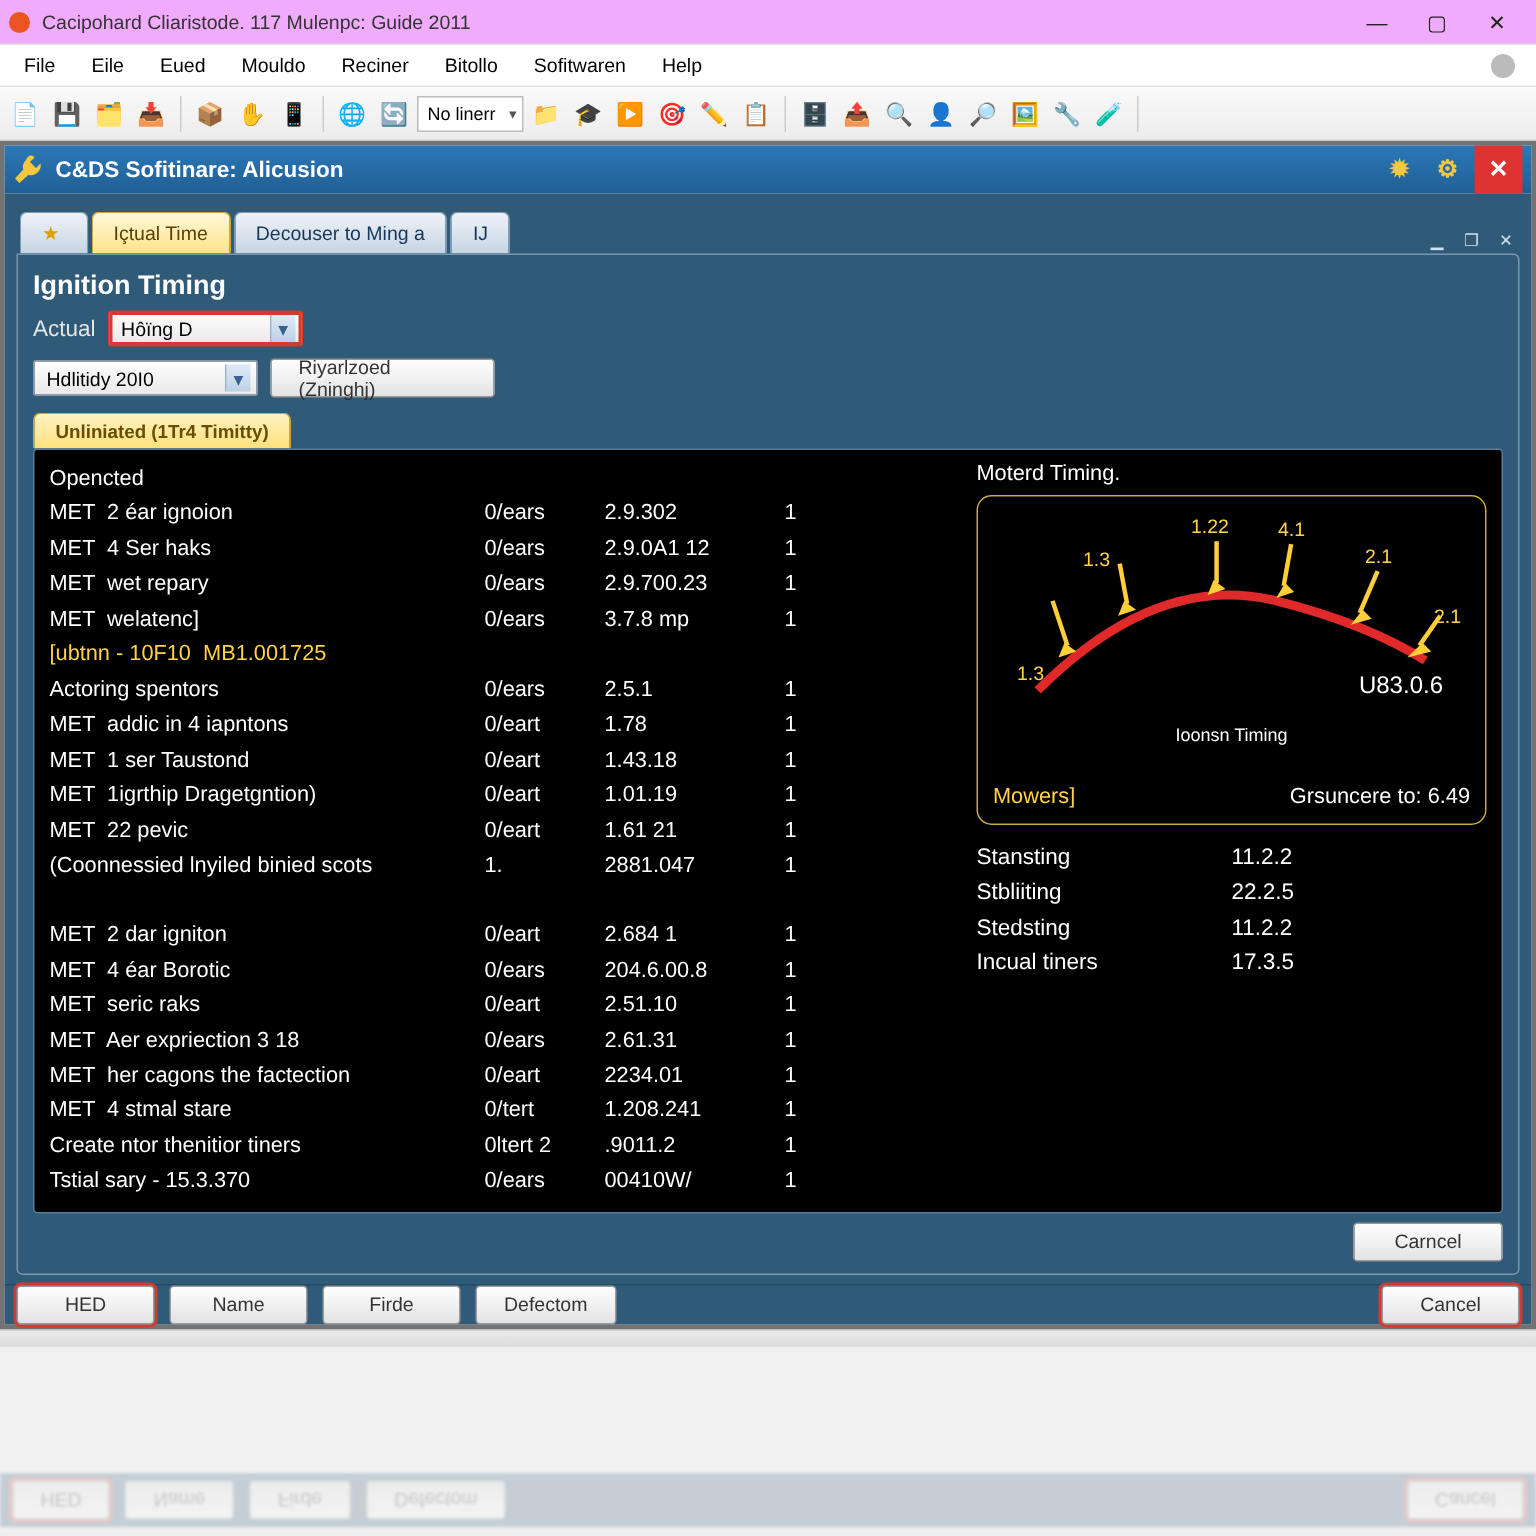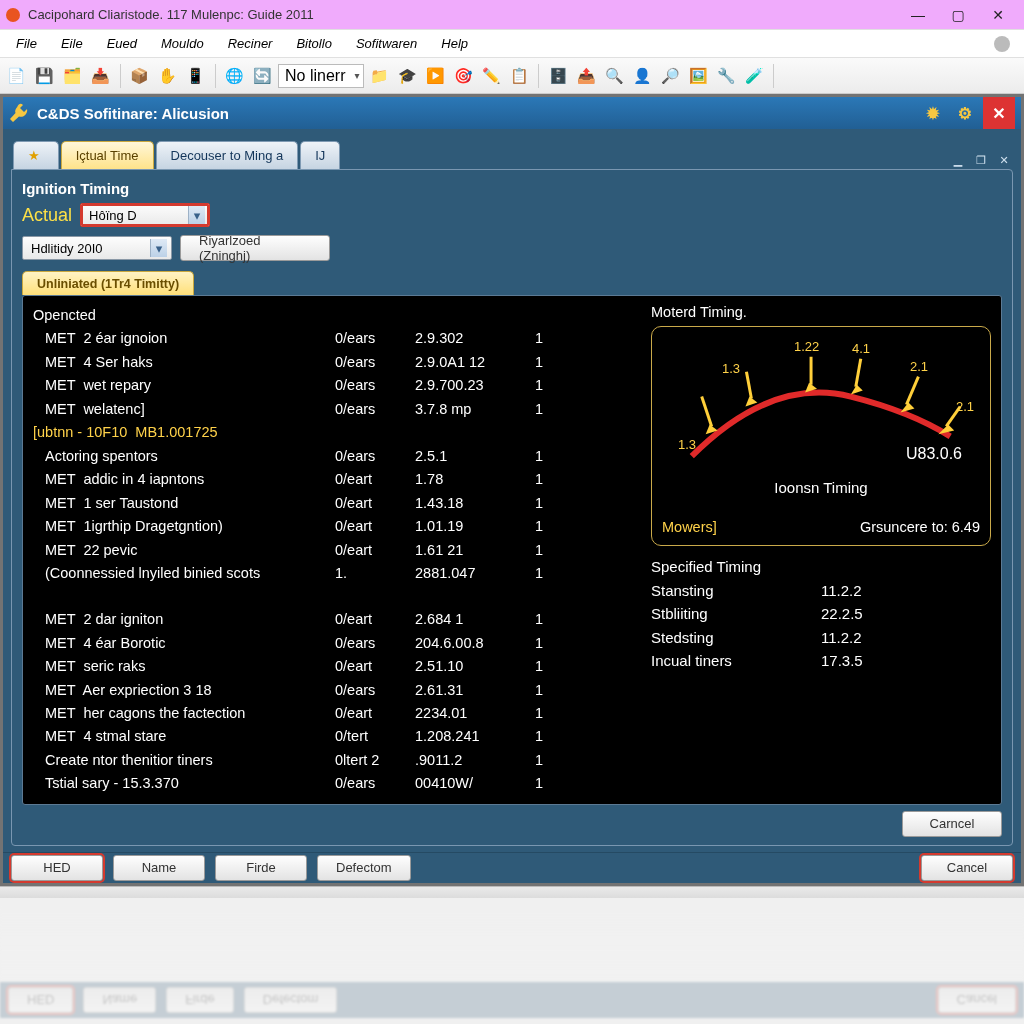--- a/index.html
+++ b/index.html
@@ -17,37 +17,37 @@
   .titlebar .win-btn {
     width: 40px; height: 30px; display: flex; align-items: center; justify-content: center;
     font-size: 14px; color: #222; cursor: pointer;
   }
 
   
   .menubar {
     height: 28px; background: #fff; display: flex; align-items: center;
     padding: 0 4px; font-size: 13px; border-bottom: 1px solid #e0e0e0;
   }
-  .menubar .menu-item { padding: 4px 12px; cursor: pointer; font-style: italic; }
+  .menubar .menu-item { padding: 4px 12px; cursor: pointer; }
   .menubar .spacer { flex: 1; }
   .menubar .help-globe { width: 16px; height: 16px; border-radius: 50%; background: #bbb; margin-right: 10px; }
 
   
   .toolbar {
     height: 36px; background: linear-gradient(#fafafa,#ececec);
     border-bottom: 1px solid #ccc; display: flex; align-items: center;
     padding: 0 4px; gap: 2px;
   }
   .toolbar .tbtn {
     width: 26px; height: 26px; display: flex; align-items: center; justify-content: center;
     border-radius: 3px; cursor: pointer; font-size: 15px;
   }
   .toolbar .sep { width: 1px; height: 24px; background: #ccc; margin: 0 4px; }
   .toolbar .combo {
-    height: 24px; border: 1px solid #bbb; background: #fff; font-size: 16px;
+    height: 24px; border: 1px solid #bbb; background: #fff; font-size: 12px;
     padding: 0 18px 0 6px; display: flex; align-items: center; position: relative;
   }
   .toolbar .combo::after { content: "▾"; position: absolute; right: 4px; font-size: 10px; color: #555; }
 
   
   .inner {
     margin: 0; height: 792px; display: flex; flex-direction: column;
     border: 3px solid #737373;
   }
   .inner-title {
@@ -83,23 +83,23 @@
   .tab .star { color: #e0a000; margin-right: 4px; }
   .tabstrip .spacer { flex: 1; }
   .tabstrip .wbtn { width: 18px; height: 18px; margin-left: 3px; font-size: 11px; color: #cfe0ee; cursor: pointer; display:flex;align-items:center;justify-content:center;}
 
   .tab-page {
     flex: 1; border: 1px solid #7a97b1; background: #2f5a78;
     border-radius: 0 4px 4px 4px; padding: 10px 10px 8px 10px;
     display: flex; flex-direction: column;
   }
 
-  .section-title { color: #fff; font-size: 15px; font-weight: 600; margin-bottom: 6px; }
+  .section-title { color: #fff; font-size: 18px; font-weight: 600; margin-bottom: 6px; }
   .row { display: flex; align-items: center; gap: 8px; margin-bottom: 8px; }
-  .label-inline { color: #fde047; font-size: 18px; }
+  .label-inline { color: #e5e5e5; font-size: 15px; }
 
   .combo2 {
     height: 24px; background: linear-gradient(#fdfdfd,#e9e9e9);
     border: 1px solid #8a98a6; font-size: 13px; padding: 0 22px 0 8px;
     display: flex; align-items: center; position: relative; border-radius: 2px;
   }
   .combo2::after {
     content: "▾"; position: absolute; right: 4px; top: 2px; color: #39618a;
     background: linear-gradient(#dfeaf6,#bcd1e7); width: 16px; height: 18px;
     display: flex; align-items: center; justify-content: center; border-left: 1px solid #9db1c6;
@@ -123,35 +123,35 @@
   
   .console-wrap {
     flex: 1; background: #000; border: 1px solid #5c7a94; border-radius: 3px;
     display: flex; padding: 8px 10px; gap: 14px; overflow: hidden;
   }
   .console-left {
     flex: 1; font-family: "Consolas","Courier New",monospace; font-size: 14.5px;
     color: #fff; line-height: 1.55; white-space: pre;
   }
   .console-left .hl { color: #ffd24a; }
-  .console-left .col2 { display:inline-block; width: 290px; margin-left: 12px; }
+  .console-left .col2 { display:inline-block; width: 290px; }
   .console-left .col3 { display:inline-block; width: 80px; }
   .console-left .col4 { display:inline-block; width: 120px; }
   .console-left .col5 { display:inline-block; width: 20px; }
 
   .console-right { width: 340px; display: flex; flex-direction: column; color: #fff; font-family: "Consolas","Courier New",monospace; font-size: 14px;}
   .gauge-title { color: #fff; font-size: 14.5px; margin-bottom: 6px; }
   .gauge {
     height: 220px; border: 1.5px solid #c9a94a; border-radius: 10px;
     position: relative; margin-bottom: 10px;
   }
   .gauge svg { position:absolute; inset:0; }
   .gauge .tick-lbl { position:absolute; color:#ffd24a; font-size:13px; }
   .gauge .center-lbl { position:absolute; right: 28px; top: 118px; color:#fff; font-size: 16px;}
-  .gauge .sub-lbl { position:absolute; left: 0; right:0; top: 152px; text-align:center; color:#fff; font-size:15px;}
+  .gauge .sub-lbl { position:absolute; left: 0; right:0; top: 152px; text-align:center; color:#fff; font-size:12px;}
   .gauge .bottom { position:absolute; left:10px; right:10px; bottom:10px; display:flex; justify-content:space-between; font-size:14.5px;}
   .gauge .bottom .m1 { color:#ffd24a; }
   .gauge .bottom .m2 { color:#fff; }
 
   .spec-title { color:#fff; font-size: 15px; margin: 2px 0 4px 0; }
   .spec-row { display:flex; font-size: 15px; line-height: 1.55;}
   .spec-row .k { width: 170px; }
   .spec-row .v { }
 
   
@@ -333,21 +333,20 @@
             <div class="tick-lbl" style="left:258px;top:32px">2.1</div>
             <div class="tick-lbl" style="left:304px;top:72px">2.1</div>
             <div class="center-lbl">U83.0.6</div>
             <div class="sub-lbl">Ioonsn Timing</div>
             <div class="bottom">
               <span class="m1">Mowers]</span>
               <span class="m2">Grsuncere to: 6.49</span>
             </div>
           </div>
 
-          <div class="spec-title">Specified Timing</div>
           <div id="spec-rows">
               <div class="spec-row">
                 <span class="k">Stansting</span>
                 <span class="v">11.2.2</span>
               </div>
               <div class="spec-row">
                 <span class="k">Stbliiting</span>
                 <span class="v">22.2.5</span>
               </div>
               <div class="spec-row">

